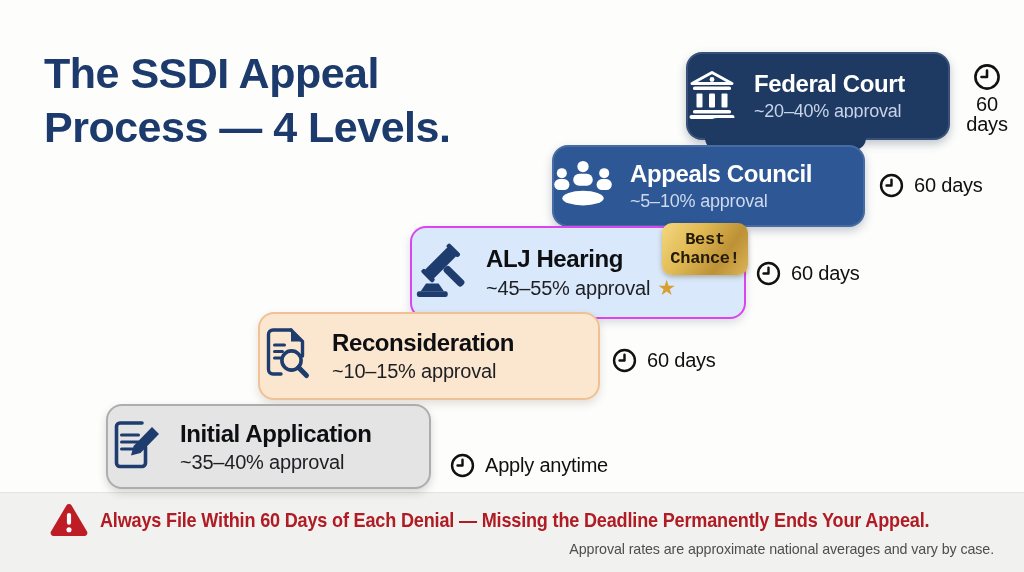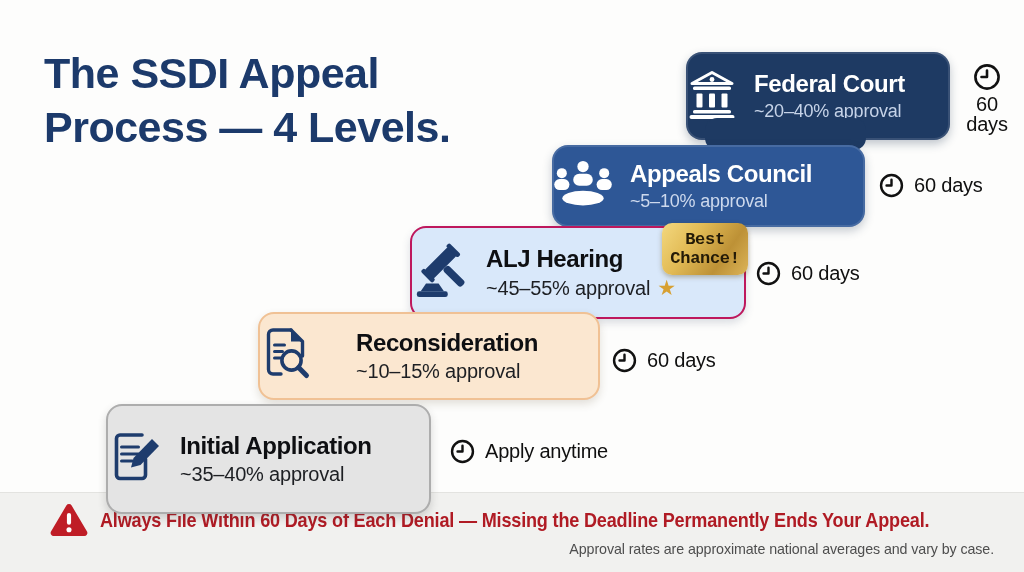--- a/index.html
+++ b/index.html
@@ -30,28 +30,28 @@
     left:552px; top:145px; width:313px; height:82px; z-index:12;
     background:#2e5796; box-shadow:0 4px 10px rgba(30,50,80,.25), inset 0 0 0 2px rgba(255,255,255,.12);
   }
   .card.federal .card-title, .card.appeals .card-title{ color:#ffffff; font-size:24px; }
   .card.federal .card-sub{ color:#c6d3e8; font-size:18px; margin-top:3px; }
   .card.appeals .card-sub{ color:#cdd9ed; font-size:18px; margin-top:3px; }
 
   
   .card.alj{
     left:410px; top:226px; width:336px; height:93px; z-index:13;
-    background:#d9e8fa; border:2px solid #be185d; box-shadow:0 4px 8px rgba(60,80,110,.18);
+    background:#d9e8fa; border:2px solid #d946ef; box-shadow:0 4px 8px rgba(60,80,110,.18);
   }
   .card.recon{
     left:258px; top:312px; width:342px; height:88px; z-index:14;
-    background:#fbe7d0; border:2px solid #f0c194; box-shadow:0 4px 8px rgba(90,70,40,.16);gap:24px;
+    background:#fbe7d0; border:2px solid #f0c194; box-shadow:0 4px 8px rgba(90,70,40,.16);
   }
   .card.initial{
-    left:106px; top:404px; width:325px; height:110px; z-index:15;
+    left:106px; top:404px; width:325px; height:85px; z-index:15;
     background:#e4e4e4; border:2px solid #adadad; box-shadow:0 4px 8px rgba(60,60,60,.2);
   }
   .card.alj .card-title, .card.recon .card-title, .card.initial .card-title{
     color:#0e0f12; font-size:24px;
   }
   .card.alj .card-sub, .card.recon .card-sub, .card.initial .card-sub{
     color:#1d1f23; font-size:20px; margin-top:3px;
   }
   .star{ color:#d7a032; font-size:21px; margin-left:7px; }
 
@@ -73,21 +73,21 @@
 
   .timing{ position:absolute; display:flex; align-items:center; z-index:5; color:#101010; }
   .timing .clock{ flex:none; display:flex; }
   .timing .t-label{ font-size:20px; letter-spacing:-0.2px; margin-left:9px; white-space:nowrap; }
   .timing.stacked{ flex-direction:column; width:58px; text-align:center; }
   .timing.stacked .t-label{ margin-left:0; margin-top:2px; line-height:1.0; white-space:normal; }
   .timing.federal-t{ left:958px; top:62px; }
   .timing.appeals-t{ left:878px; top:172px; }
   .timing.alj-t{ left:755px; top:260px; }
   .timing.recon-t{ left:611px; top:347px; }
-  .timing.initial-t{ left:449px; top:438px; }
+  .timing.initial-t{ left:449px; top:452px; }
 
   .footer-band{
     position:absolute; left:0; top:492px; width:1024px; height:80px;
     background:#f1f1ef; border-top:1px solid #e3e3e0;
   }
   .warning-row{ position:absolute; left:50px; top:503px; display:flex; align-items:center; }
   .warning-icon{ flex:none; display:flex; }
   .warning-text{
     display:inline-block; margin-left:12px; font-weight:700; font-size:21px;
     color:#b01b24; white-space:nowrap; letter-spacing:-0.2px;

